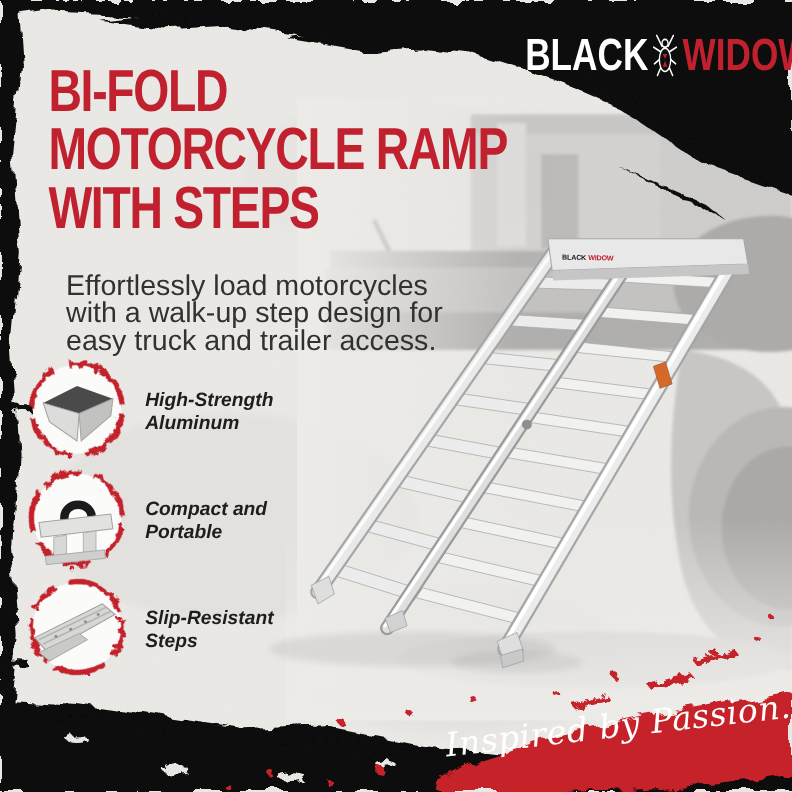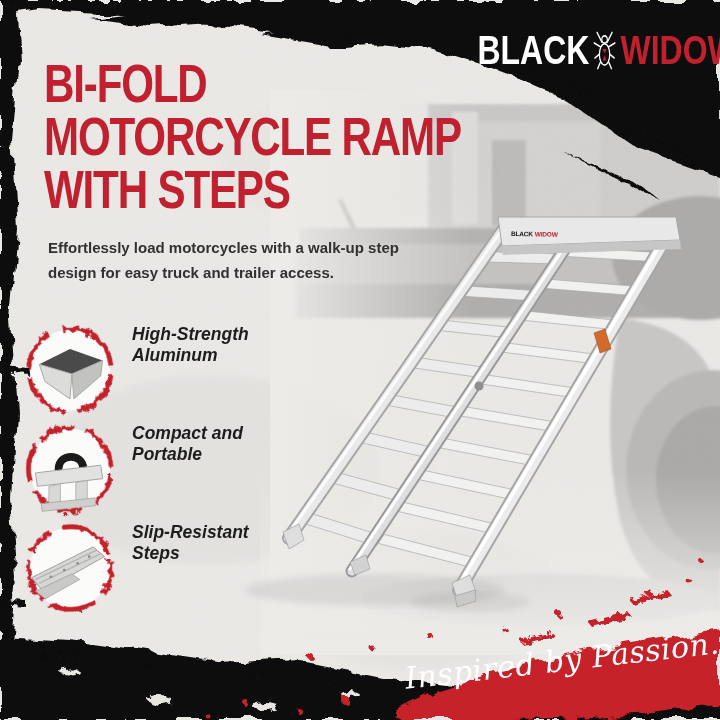--- a/index.html
+++ b/index.html
@@ -14,26 +14,26 @@
   .logo .word.black{color:#fff;}
   .logo .word.red{color:var(--red,#c1202e);}
   .spider{width:30px;height:48px;margin:0 5px;}
 
   
   .headline{position:absolute;left:44px;top:57px;margin:0;color:var(--red,#c1202e);z-index:4;}
   .headline span{display:block;font-size:54px;line-height:53px;font-weight:bold;
     letter-spacing:-1.5px;transform:scaleX(.78);transform-origin:0 50%;white-space:nowrap;}
 
   
-  .description{position:absolute;left:44px;top:231px;width:382px;margin:4px;
-    font-size:15px;line-height:25px;font-weight:700;color:var(--text-dark,#313131);z-index:4;}
+  .description{position:absolute;left:44px;top:231px;width:382px;margin:16px;
+    font-size:26px;line-height:25px;font-weight:400;color:var(--text-dark,#313131);z-index:4;}
 
   
   .features{position:absolute;left:20px;top:324px;margin:0;padding:0;list-style:none;z-index:4;}
-  .feature{display:flex;align-items:flex-start;height:99px;}
+  .feature{display:flex;align-items:center;height:99px;}
   .feature-icon{width:100px;height:96px;flex:0 0 auto;overflow:visible;}
   .feature-label{margin-left:12px;width:152px;font-size:17.5px;line-height:21px;
     font-weight:bold;font-style:italic;color:#1d1d1d;}
 
   
   .tagline{position:absolute;left:402px;top:643px;width:320px;z-index:6;
     transform:rotate(-6.5deg);color:#fff;text-align:center;
     font-family:"DejaVu Serif",serif;font-style:italic;font-size:30px;letter-spacing:.5px;}
 </style>
 </head>

